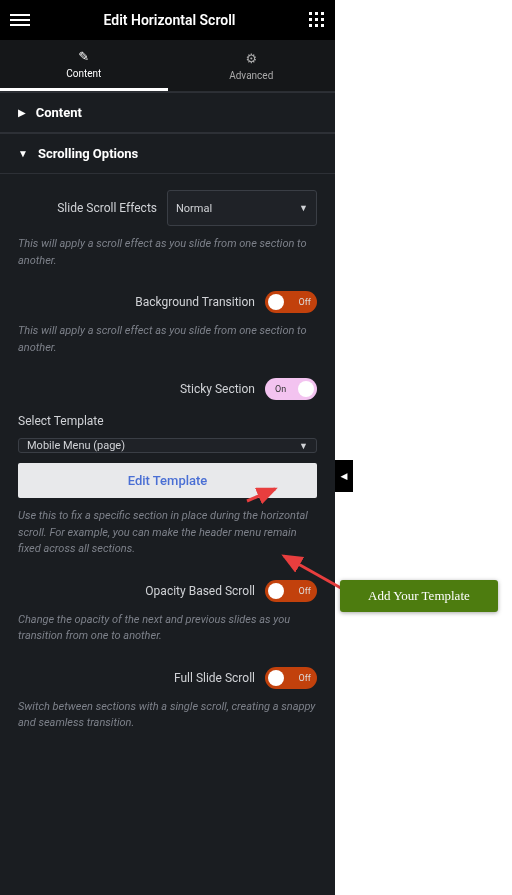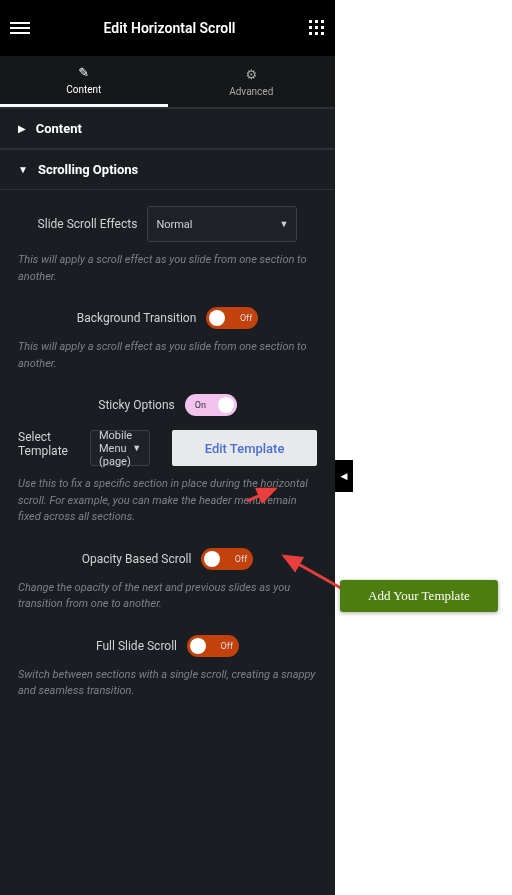--- a/index.html
+++ b/index.html
@@ -1,49 +1,49 @@
 <!DOCTYPE html>
 <html><head>
 <meta charset="utf-8">
 <style>
 *{box-sizing:border-box;margin:0;padding:0;font-family:-apple-system,BlinkMacSystemFont,"Segoe UI",Roboto,Arial,sans-serif}
 body{background:#fff;width:512px;height:895px;position:relative;overflow:hidden}
 .panel{width:335px;height:895px;background:#1a1d21;color:#e0e0e0;display:flex;flex-direction:column;position:relative}
-.header{height:56px;background:#000;display:flex;align-items:center;padding:0 10px}
+.header{height:40px;background:#000;display:flex;align-items:center;padding:0 10px}
 .menu-icon{width:20px;display:flex;flex-direction:column;gap:3px;cursor:pointer}
 .menu-icon span{height:2px;background:#fff;display:block}
 .header-title{flex:1;text-align:center;font-weight:600;font-size:14px;color:#fff}
 .apps-icon{width:16px;height:16px;display:grid;grid-template-columns:repeat(3,1fr);grid-template-rows:repeat(3,1fr);gap:2px;cursor:pointer}
 .apps-icon span{background:#fff;width:3px;height:3px}
 .tabs{display:flex;height:52px;background:#151719;border-bottom:1px solid #2b2e33}
 .tab{flex:1;display:flex;flex-direction:column;align-items:center;justify-content:center;gap:4px;font-size:10px;color:#aaa;cursor:pointer}
 .tab.active{color:#fff;border-bottom:3px solid #fff}
 .tab .ticon{font-size:13px}
 .content{flex:1;overflow-y:auto;padding:0}
 .update-row{display:flex;align-items:center;justify-content:space-between;padding:16px 18px}
 .update-label{font-size:13px;color:#d5d5d5}
 .apply-btn{background:#4a4d52;color:#eee;border:none;padding:8px 18px;border-radius:3px;font-size:12px;cursor:pointer}
 .section-head{padding:12px 18px;display:flex;align-items:center;gap:10px;border-top:1px solid #2d3036;border-bottom:1px solid #2d3036;cursor:pointer}
 .section-head .arrow{font-size:10px;color:#fff}
 .section-head .title{font-weight:700;font-size:13px;color:#fff}
 .section-body{padding:16px 18px;display:flex;flex-direction:column;gap:14px}
-.row{display:flex;align-items:center;justify-content:center;gap:10px}
+.row{display:flex;align-items:center;justify-content:flex-end;gap:10px}
 .row-label{font-size:12px;color:#d0d2d6}
 .select{flex:0 0 150px;background:#1f2227;border:1px solid #3a3e45;border-radius:3px;height:36px;display:flex;align-items:center;justify-content:space-between;padding:0 8px;font-size:11px;color:#d0d2d6;cursor:pointer}
 .select.full{flex:1;width:100%}
 .select .caret{font-size:9px}
 .hint{font-size:11px;font-style:italic;color:#7d818a;line-height:1.5;margin-top:-4px;margin-bottom:8px}
 .toggle{width:52px;height:22px;border-radius:20px;position:relative;cursor:pointer;display:flex;align-items:center;padding:0 6px;font-size:9px}
 .toggle.off{background:#c2410c;color:#ddd;justify-content:flex-end}
 .toggle.on{background:#f3c3f0;color:#333;justify-content:flex-start;padding-left:10px}
 .toggle .knob{width:16px;height:16px;background:#fff;border-radius:50%;position:absolute}
 .toggle.off .knob{left:3px}
 .toggle.on .knob{right:3px}
 .template-btn{background:#e8e9eb;color:#4a6fd4;border:none;width:100%;padding:10px;font-size:13px;font-weight:500;cursor:pointer;border-radius:2px}
-.stack{display:flex;flex-direction:row;gap:22px}
+.stack{display:flex;flex-direction:column;gap:10px}
 .collapse-btn{position:absolute;left:335px;top:460px;width:18px;height:32px;background:#000;color:#fff;display:flex;align-items:center;justify-content:center;font-size:9px;cursor:pointer}
 .callout{position:absolute;left:340px;top:580px;background:#4d7c0f;color:#fff;padding:8px 28px;font-size:13px;border-radius:3px;box-shadow:0 1px 4px rgba(0,0,0,.35);font-family:"Comic Sans MS",cursive}
 .arrow1{position:absolute;left:245px;top:475px;pointer-events:none}
 .arrow2{position:absolute;left:278px;top:550px;pointer-events:none}
 </style>
 </head>
 <body>
 
 <div class="panel">
 
@@ -105,21 +105,21 @@
       <div class="row">
         <span class="row-label">Background Transition</span>
         <div class="toggle off">
           <span class="knob"></span>
           <span>Off</span>
         </div>
       </div>
       <div class="hint">This will apply a scroll effect as you slide from one section to another.</div>
 
       <div class="row">
-        <span class="row-label">Sticky Options</span>
+        <span class="row-label">Sticky Section</span>
         <div class="toggle on">
           <span>On</span>
           <span class="knob"></span>
         </div>
       </div>
 
       <div class="stack">
         <span class="row-label">Select Template</span>
         <div class="select full">
           <span>Mobile Menu (page)</span>

